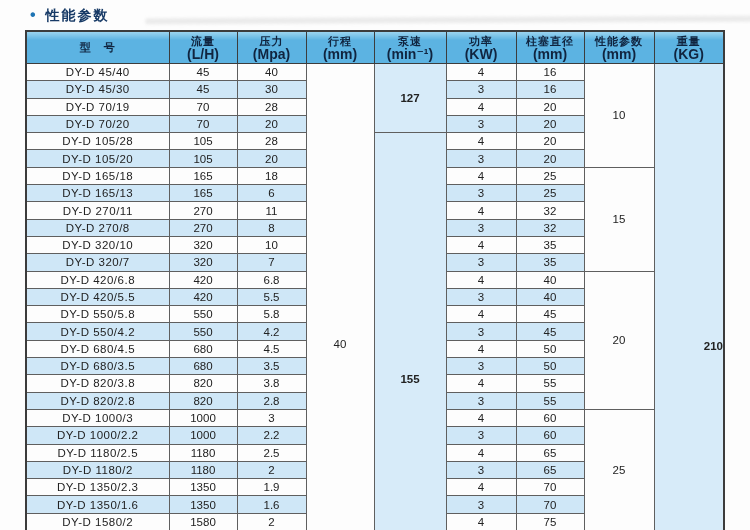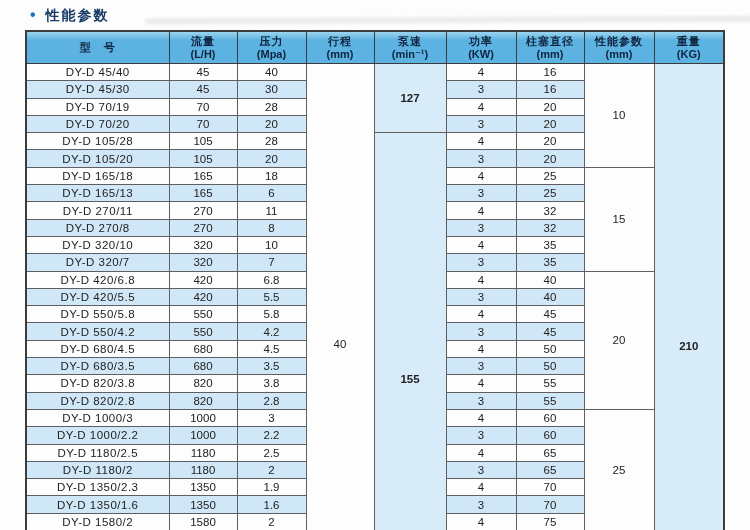--- a/index.html
+++ b/index.html
@@ -30,32 +30,32 @@
     border-collapse:collapse;table-layout:fixed;
     border:2px solid var(--border-dark);
   }
   th.hd{
     background:linear-gradient(180deg,var(--header-top) 0%,var(--header-bg) 26%,var(--header-bg) 100%);
     border:1px solid var(--border-dark);
     height:31px;padding:0;
     font-size:11px;font-weight:bold;color:#10243f;line-height:13px;
   }
   th.hd .hname{letter-spacing:1px;}
-  th.hd .hunit{font-size:11px;letter-spacing:0;}
+  th.hd .hunit{font-size:14px;letter-spacing:0;}
   td.c{
     border:1px solid var(--border-inner);
     height:16.3px;padding:0;text-align:center;vertical-align:middle;
     font-size:11.5px;color:var(--text);background:#fdfdfd;
     overflow:hidden;white-space:nowrap;
   }
   td.c.alt{background:var(--stripe);}
   td.mc-white{background:#fdfdfd;}
   td.mc-blue{background:var(--merged-blue);font-weight:bold;}
   td.push-a{padding-top:94px;}
-  td.push-b{padding-top:98px;}
+  td.push-b{padding-top:98px;text-align:right;}
   td.model{letter-spacing:.5px;}
 </style>
 </head>
 <body>
 
 <div class="page-title">
   <span class="bullet">•</span>
   <span>性能参数</span>
 </div>
 

